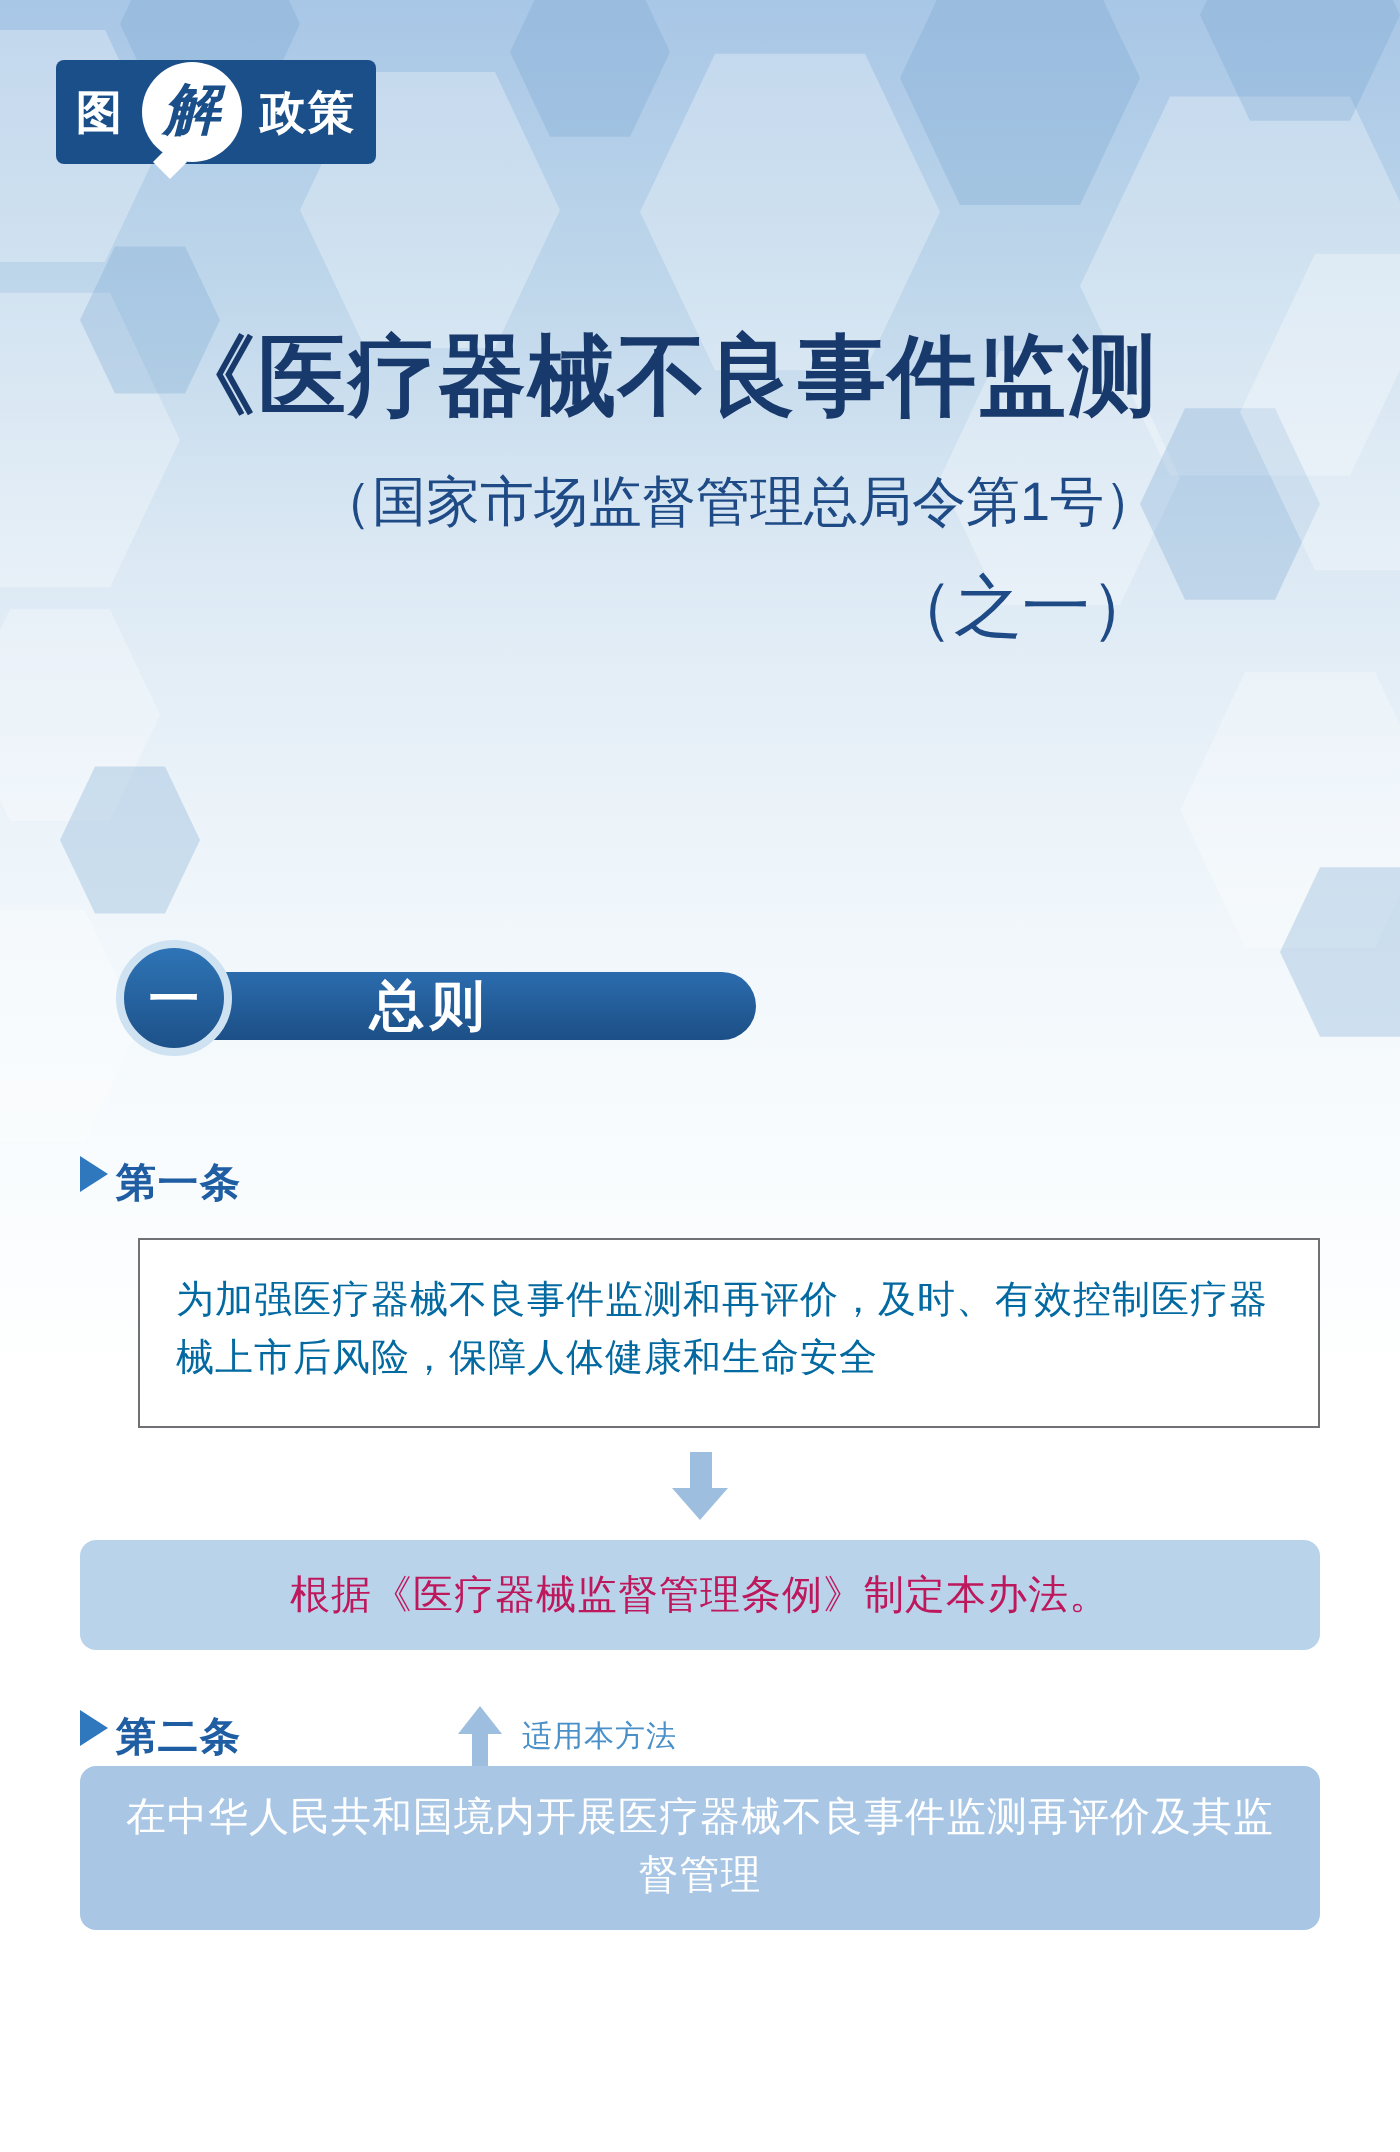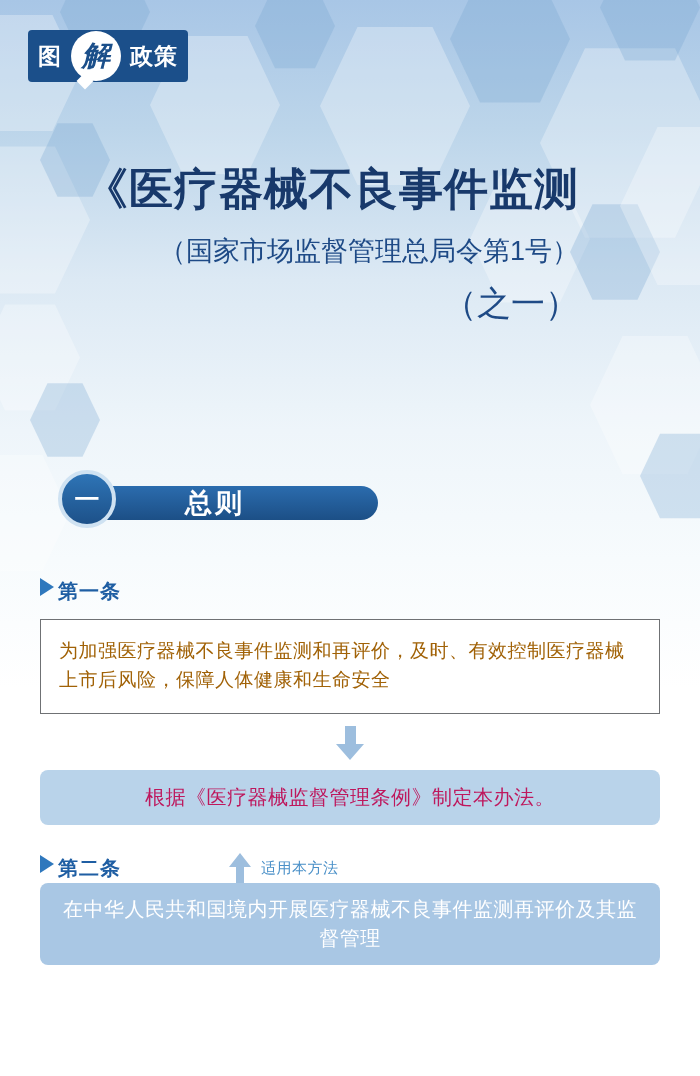--- a/index.html
+++ b/index.html
@@ -188,23 +188,24 @@
     font-weight: bold;
     letter-spacing: 1px;
   }
 
   .box-outline {
     border: 1px solid #6f7174;
     background: #ffffff;
     padding: 16px 18px 18px 18px;
     box-sizing: border-box;
     font-size: 19px;
-    color: #a16207;
+    color: #0369a1;
     line-height: 1.55;
     letter-spacing: 0.5px;
+    margin-left: 29px;
   }
 
   .arrow-down {
     margin: 12px auto 10px auto;
     width: 28px;
     position: relative;
     height: 34px;
   }
   .arrow-down .stem {
     position: absolute;

